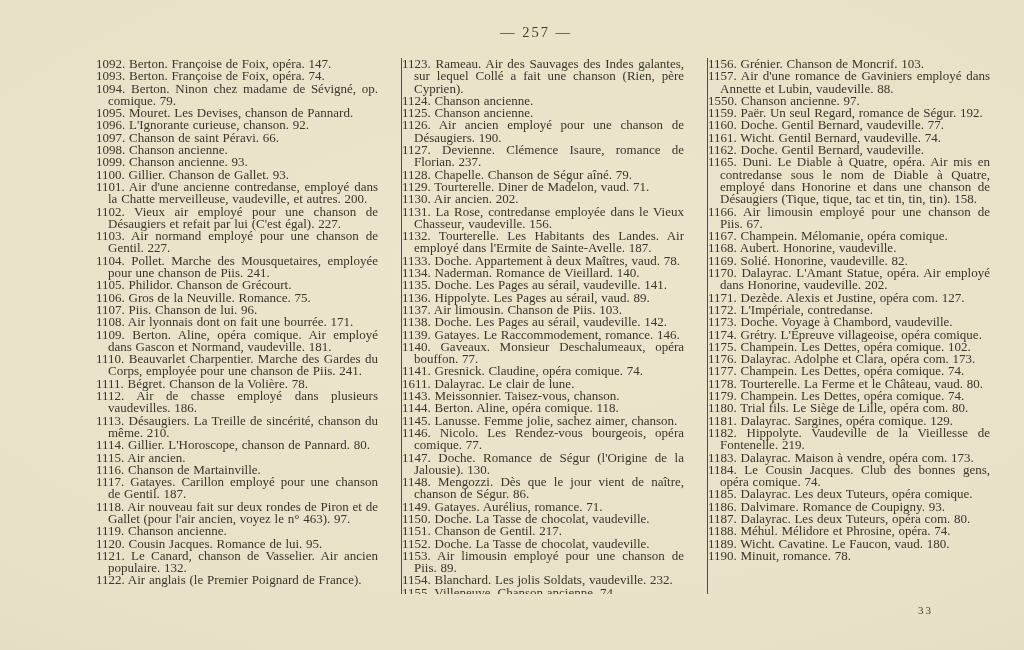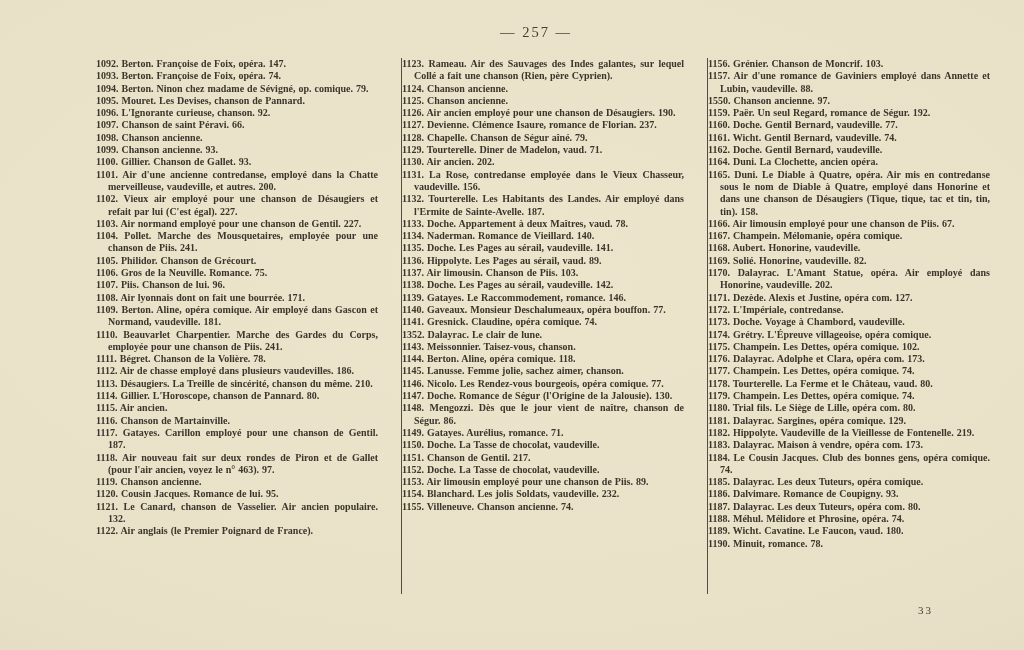--- a/index.html
+++ b/index.html
@@ -33,25 +33,24 @@
   .columns {
     position: absolute;
     top: 58px;
     left: 96px;
     right: 34px;
     bottom: 56px;
     display: flex;
   }
   .column {
     flex: 1 1 0;
-    font-size: 10px;
+    font-size: 13px;
     line-height: 12.3px;
     text-align: justify;
     overflow: hidden;
-    font-weight: bold;
   }
   .column + .column {
     border-left: 1.5px solid #544c3d;
     margin-left: 23px;
   }
   .entry {
     margin: 0;
     padding-left: 12px;
     text-indent: -12px;
     word-spacing: 0.5px;
@@ -118,21 +117,21 @@
         <p class="entry">1132. Tourterelle. Les Habitants des Landes. Air employé dans l'Ermite de Sainte-Avelle. 187.</p>
         <p class="entry">1133. Doche. Appartement à deux Maîtres, vaud. 78.</p>
         <p class="entry">1134. Naderman. Romance de Vieillard. 140.</p>
         <p class="entry">1135. Doche. Les Pages au sérail, vaudeville. 141.</p>
         <p class="entry">1136. Hippolyte. Les Pages au sérail, vaud. 89.</p>
         <p class="entry">1137. Air limousin. Chanson de Piis. 103.</p>
         <p class="entry">1138. Doche. Les Pages au sérail, vaudeville. 142.</p>
         <p class="entry">1139. Gatayes. Le Raccommodement, romance. 146.</p>
         <p class="entry">1140. Gaveaux. Monsieur Deschalumeaux, opéra bouffon. 77.</p>
         <p class="entry">1141. Gresnick. Claudine, opéra comique. 74.</p>
-        <p class="entry">1352. Dalayrac. Le clair de lune.</p>
+        <p class="entry">1611. Dalayrac. Le clair de lune.</p>
         <p class="entry">1143. Meissonnier. Taisez-vous, chanson.</p>
         <p class="entry">1144. Berton. Aline, opéra comique. 118.</p>
         <p class="entry">1145. Lanusse. Femme jolie, sachez aimer, chanson.</p>
         <p class="entry">1146. Nicolo. Les Rendez-vous bourgeois, opéra comique. 77.</p>
         <p class="entry">1147. Doche. Romance de Ségur (l'Origine de la Jalousie). 130.</p>
         <p class="entry">1148. Mengozzi. Dès que le jour vient de naître, chanson de Ségur. 86.</p>
         <p class="entry">1149. Gatayes. Aurélius, romance. 71.</p>
         <p class="entry">1150. Doche. La Tasse de chocolat, vaudeville.</p>
         <p class="entry">1151. Chanson de Gentil. 217.</p>
         <p class="entry">1152. Doche. La Tasse de chocolat, vaudeville.</p>
@@ -141,21 +140,20 @@
         <p class="entry">1155. Villeneuve. Chanson ancienne. 74.</p>
       </div>
     <div class="column">
         <p class="entry">1156. Grénier. Chanson de Moncrif. 103.</p>
         <p class="entry">1157. Air d'une romance de Gaviniers employé dans Annette et Lubin, vaudeville. 88.</p>
         <p class="entry">1550. Chanson ancienne. 97.</p>
         <p class="entry">1159. Paër. Un seul Regard, romance de Ségur. 192.</p>
         <p class="entry">1160. Doche. Gentil Bernard, vaudeville. 77.</p>
         <p class="entry">1161. Wicht. Gentil Bernard, vaudeville. 74.</p>
         <p class="entry">1162. Doche. Gentil Bernard, vaudeville.</p>
-        <p class="entry">1164. Duni. La Clochette, ancien opéra.</p>
         <p class="entry">1165. Duni. Le Diable à Quatre, opéra. Air mis en contredanse sous le nom de Diable à Quatre, employé dans Honorine et dans une chanson de Désaugiers (Tique, tique, tac et tin, tin, tin). 158.</p>
         <p class="entry">1166. Air limousin employé pour une chanson de Piis. 67.</p>
         <p class="entry">1167. Champein. Mélomanie, opéra comique.</p>
         <p class="entry">1168. Aubert. Honorine, vaudeville.</p>
         <p class="entry">1169. Solié. Honorine, vaudeville. 82.</p>
         <p class="entry">1170. Dalayrac. L'Amant Statue, opéra. Air employé dans Honorine, vaudeville. 202.</p>
         <p class="entry">1171. Dezède. Alexis et Justine, opéra com. 127.</p>
         <p class="entry">1172. L'Impériale, contredanse.</p>
         <p class="entry">1173. Doche. Voyage à Chambord, vaudeville.</p>
         <p class="entry">1174. Grétry. L'Épreuve villageoise, opéra comique.</p>

